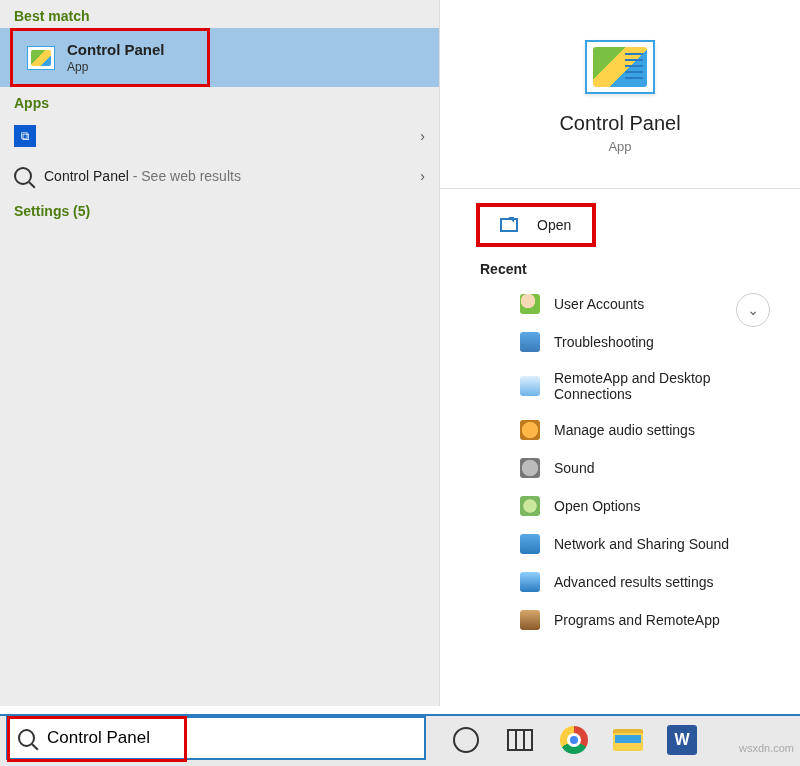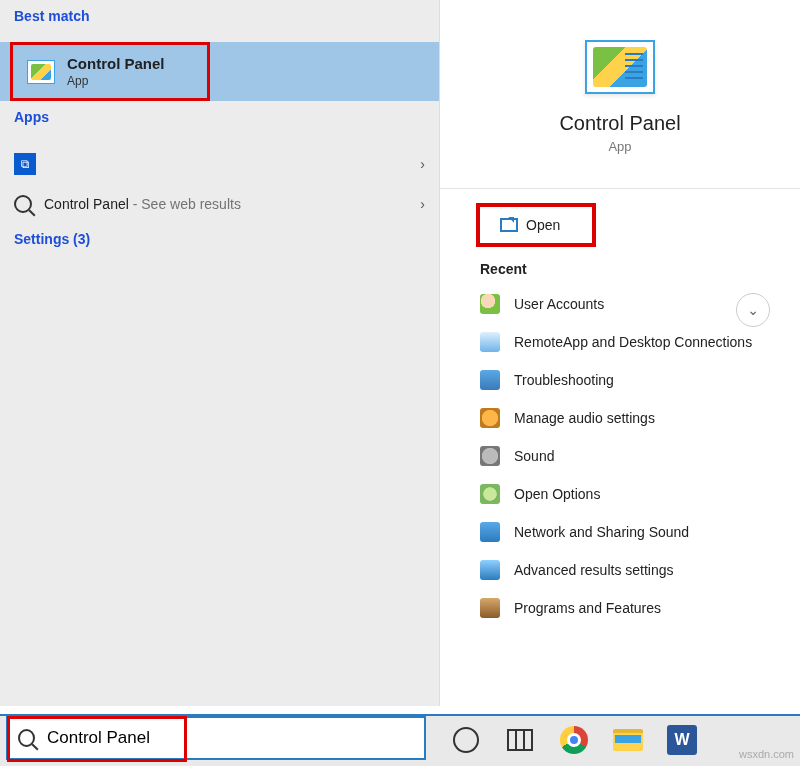--- a/index.html
+++ b/index.html
@@ -1,19 +1,19 @@
 <!DOCTYPE html>
 <html><head>
 <meta charset="utf-8">
 <style>
   * { box-sizing: border-box; margin: 0; padding: 0; font-family: "Segoe UI", Arial, sans-serif; }
   body { width: 800px; height: 766px; background: #fff; position: relative; overflow: hidden; font-size: 14px; color: #222; }
   .left-panel { position: absolute; left: 0; top: 0; width: 440px; height: 706px; background: #ececec; border-right: 1px solid #ddd; }
   .right-panel { position: absolute; left: 440px; top: 0; width: 360px; height: 706px; background: #fff; }
-  .section-header { font-weight: 600; font-size: 14px; padding: 8px 14px 18px 14px; color: #1d4ed8; }
+  .section-header { font-weight: 600; font-size: 14px; padding: 8px 14px 4px 14px; color: #4d7c0f; }
   .best-match-item { display:flex; align-items:center; background:#9fc6e7; padding:10px 14px; border: 3px solid #d00; margin: 0 6px 0 10px; width: 200px; }
   .best-match-item-wrap { background:#9fc6e7; }
   .cp-icon-sm { width:28px; height:24px; background:#fff; border:1px solid #3aa3e3; display:flex; align-items:center; justify-content:center; margin-right:12px; }
   .cp-icon-sm-inner { width:20px; height:16px; background:linear-gradient(135deg,#7ac143 0%,#7ac143 40%,#ffd24c 40%,#ffd24c 70%,#3aa3e3 70%); border-radius:2px;}
   .bm-title { font-weight:700; font-size:15px;}
   .bm-sub { font-size:12px; color:#333; margin-top:2px;}
   .result-row { display:flex; align-items:center; padding:10px 14px; justify-content:space-between; }
   .row-left { display:flex; align-items:center; gap:12px;}
   .app-icon-blue { width:22px; height:22px; background:#0a5bcf; display:flex; align-items:center; justify-content:center; color:#fff; font-size:12px;}
   .chevron { font-size:14px; color:#555; }
@@ -21,44 +21,44 @@
   .search-icon-sm::after { content:""; position:absolute; width:8px; height:2px; background:#333; bottom:-3px; right:-6px; transform:rotate(45deg);}
   .web-hint { color:#737373; }
   
   .right-header { text-align:center; padding: 40px 0 20px 0; }
   .cp-icon-lg { width:70px; height:54px; background:#fff; border:2px solid #3aa3e3; margin:0 auto 18px auto; display:flex; align-items:center; justify-content:center; box-shadow:0 2px 4px rgba(0,0,0,.1);}
   .cp-icon-lg-inner { width:54px; height:40px; background:linear-gradient(135deg,#7ac143 0%,#7ac143 35%,#ffd24c 35%,#ffd24c 60%,#3aa3e3 60%); border-radius:3px; position:relative;}
   .cp-icon-lg-inner::after{content:"";position:absolute;right:4px;top:6px;width:18px;height:26px;background:repeating-linear-gradient(#2a7bbf 0 2px,transparent 2px 6px);}
   .right-title { font-size:20px; font-weight:400; }
   .right-sub { color:#777; font-size:13px; margin-top:4px;}
   .divider { border-top:1px solid #e3e3e3; margin: 14px 0; }
-  .open-row { display:flex; align-items:center; gap:8px; padding:10px 20px; width:120px; border:4px solid #d00; margin-left:36px;}
+  .open-row { display:flex; align-items:center; gap:19px; padding:10px 20px; width:120px; border:4px solid #d00; margin-left:36px;}
   .open-icon { width:18px; height:14px; border:2px solid #2a7bbf; position:relative;}
   .open-icon::before{content:"";position:absolute;top:-7px;right:-2px;border:4px solid transparent;border-bottom-color:#2a7bbf;transform:rotate(45deg);}
   .expand-circle { position:absolute; right:30px; top:293px; width:34px; height:34px; border:1px solid #ccc; border-radius:50%; background:#fff; display:flex;align-items:center;justify-content:center; color:#666;}
   .recent-header { font-weight:600; padding: 14px 12px 8px 40px; }
-  .recent-item { display:flex; align-items:center; gap:14px; padding:9px 12px 9px 40px; font-size:14px; }
+  .recent-item { display:flex; align-items:center; gap:14px; padding:9px 12px 9px 40px; font-size:14px;margin-left:40px; }
   .ri-icon { width:20px; height:20px; border-radius:3px; flex-shrink:0;}
   
   .taskbar { position:absolute; left:0; bottom:0; width:800px; height:52px; background:#e9e9e9; border-top:2px solid #2a7bbf;}
   .search-box { position:absolute; left:6px; bottom:6px; width:420px; height:44px; background:#fff; border:2px solid #2a7bbf; display:flex; align-items:center; padding:0 10px; }
   .search-box .outline-red { position:absolute; left:-1px; top:-2px; width:180px; height:46px; border:3px solid #d00; pointer-events:none;}
   .search-box input { border:none; outline:none; font-size:17px; width:100%; margin-left:12px; background:transparent;}
   .tb-icons { position:absolute; left:450px; bottom:0; height:52px; display:flex; align-items:center; gap:22px;}
   .tb-icon { width:32px; height:32px; display:flex; align-items:center; justify-content:center; font-size:22px;}
   .cortana { width:26px; height:26px; border:2px solid #333; border-radius:50%;}
   .taskview { width:26px; height:22px; border:2px solid #333; position:relative;}
   .taskview::before,.taskview::after{content:"";position:absolute;top:0;bottom:0;width:2px;background:#333;}
   .taskview::before{left:6px}.taskview::after{right:6px}
   .chrome { width:28px;height:28px;border-radius:50%;background:conic-gradient(#db4437 0 120deg,#0f9d58 120deg 240deg,#ffcd40 240deg 360deg);position:relative;}
   .chrome::after{content:"";position:absolute;inset:7px;background:#4285f4;border:3px solid #fff;border-radius:50%;}
   .folder { width:30px;height:22px;background:#ffd24c;border-radius:2px;position:relative;border-top:4px solid #e6b832;}
   .folder::before{content:"";position:absolute;top:2px;left:2px;right:2px;height:8px;background:#3aa3e3;}
   .word { width:30px;height:30px;background:#2b579a;color:#fff;display:flex;align-items:center;justify-content:center;font-weight:700;font-size:16px;border-radius:3px;}
-  .watermark { position:absolute; right:6px; bottom:6px; font-size:11px; color:#aaa;}
+  .watermark { position:absolute; right:6px; bottom:12px; font-size:11px; color:#aaa;}
 </style>
 </head>
 <body>
 
 <div class="left-panel">
   <div class="section-header">Best match</div>
 
   <div class="best-match-item-wrap">
     <div class="best-match-item">
       <div class="cp-icon-sm">
@@ -80,21 +80,21 @@
   </div>
 
   <div class="result-row">
     <div class="row-left">
       <div class="search-icon-sm"></div>
       <span><span>Control Panel</span><span class="web-hint"> - See web results</span></span>
     </div>
     <span class="chevron">›</span>
   </div>
 
-  <div class="section-header">Settings (3)</div>
+  <div class="section-header">Settings (5)</div>
 </div>
 
 <div class="right-panel">
   <div class="right-header">
     <div class="cp-icon-lg">
         <div class="cp-icon-lg-inner"></div>
       </div>
     <div class="right-title">Control Panel</div>
     <div class="right-sub">App</div>
   </div>
@@ -106,26 +106,26 @@
   </div>
 
   <div class="expand-circle">⌄</div>
 
   <div class="recent-header">Recent</div>
   <div class="recent-item">
       <div class="ri-icon" style="background:radial-gradient(circle at 40% 35%,#f7d9b8 40%,#7ac143 42%)"></div>
       <span>User Accounts</span>
     </div>
   <div class="recent-item">
+      <div class="ri-icon" style="background:linear-gradient(#5aa9e6,#3a7ab8)"></div>
+      <span>Troubleshooting</span>
+    </div>
+  <div class="recent-item">
       <div class="ri-icon" style="background:linear-gradient(#dfefff,#6fb4e8)"></div>
       <span>RemoteApp and Desktop Connections</span>
-    </div>
-  <div class="recent-item">
-      <div class="ri-icon" style="background:linear-gradient(#5aa9e6,#3a7ab8)"></div>
-      <span>Troubleshooting</span>
     </div>
   <div class="recent-item">
       <div class="ri-icon" style="background:radial-gradient(circle,#ffb648 55%,#c07a1e 60%)"></div>
       <span>Manage audio settings</span>
     </div>
   <div class="recent-item">
       <div class="ri-icon" style="background:radial-gradient(circle,#bbb 55%,#777 60%)"></div>
       <span>Sound</span>
     </div>
   <div class="recent-item">
@@ -135,21 +135,21 @@
   <div class="recent-item">
       <div class="ri-icon" style="background:linear-gradient(#5aa9e6,#2a7bbf)"></div>
       <span>Network and Sharing Sound</span>
     </div>
   <div class="recent-item">
       <div class="ri-icon" style="background:linear-gradient(#8fd0ff,#2a7bbf)"></div>
       <span>Advanced results settings</span>
     </div>
   <div class="recent-item">
       <div class="ri-icon" style="background:linear-gradient(#d6a86a,#8a5a2a)"></div>
-      <span>Programs and Features</span>
+      <span>Programs and RemoteApp</span>
     </div>
 </div>
 
 <div class="taskbar">
   <div class="search-box">
     <div class="outline-red"></div>
     <div class="search-icon-sm"></div>
     <input type="text" value="Control Panel" style="">
   </div>
   <div class="tb-icons">

